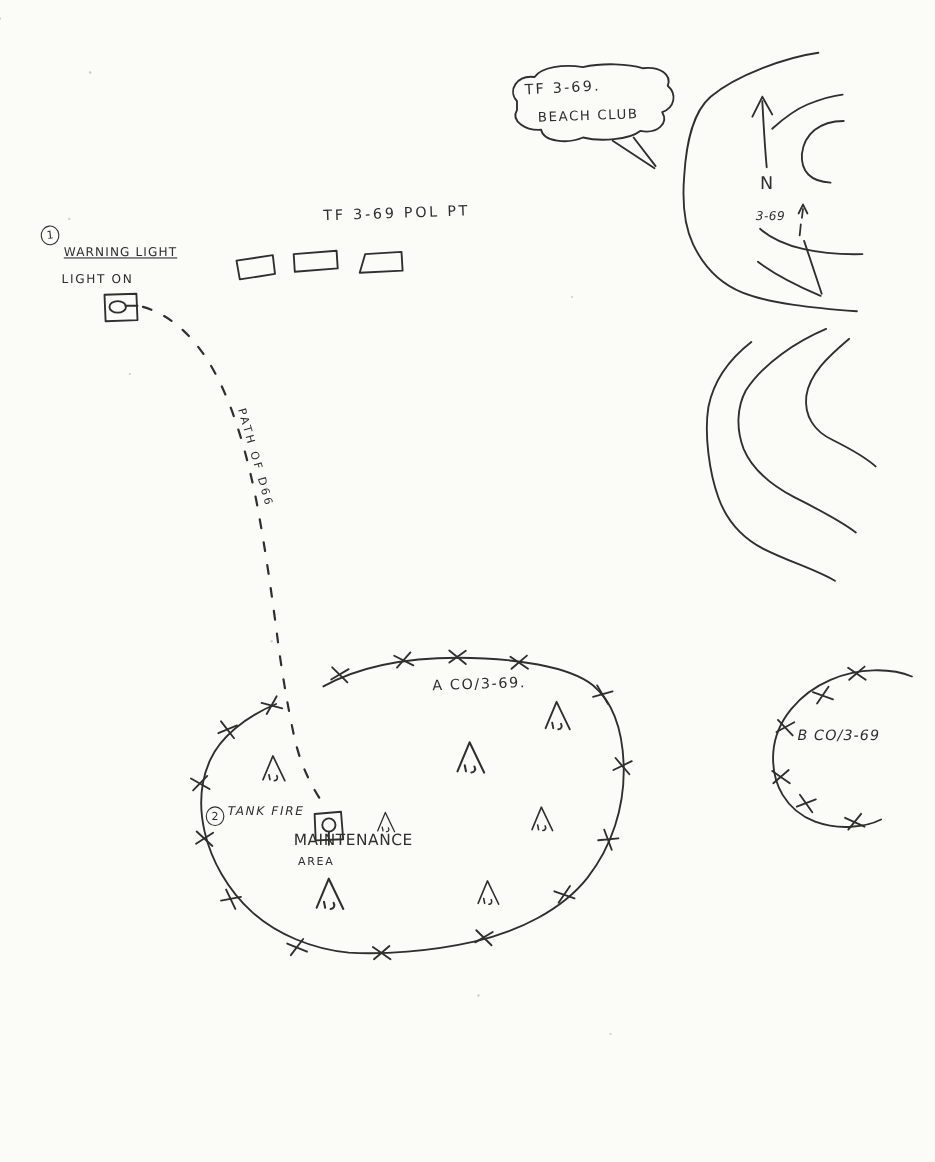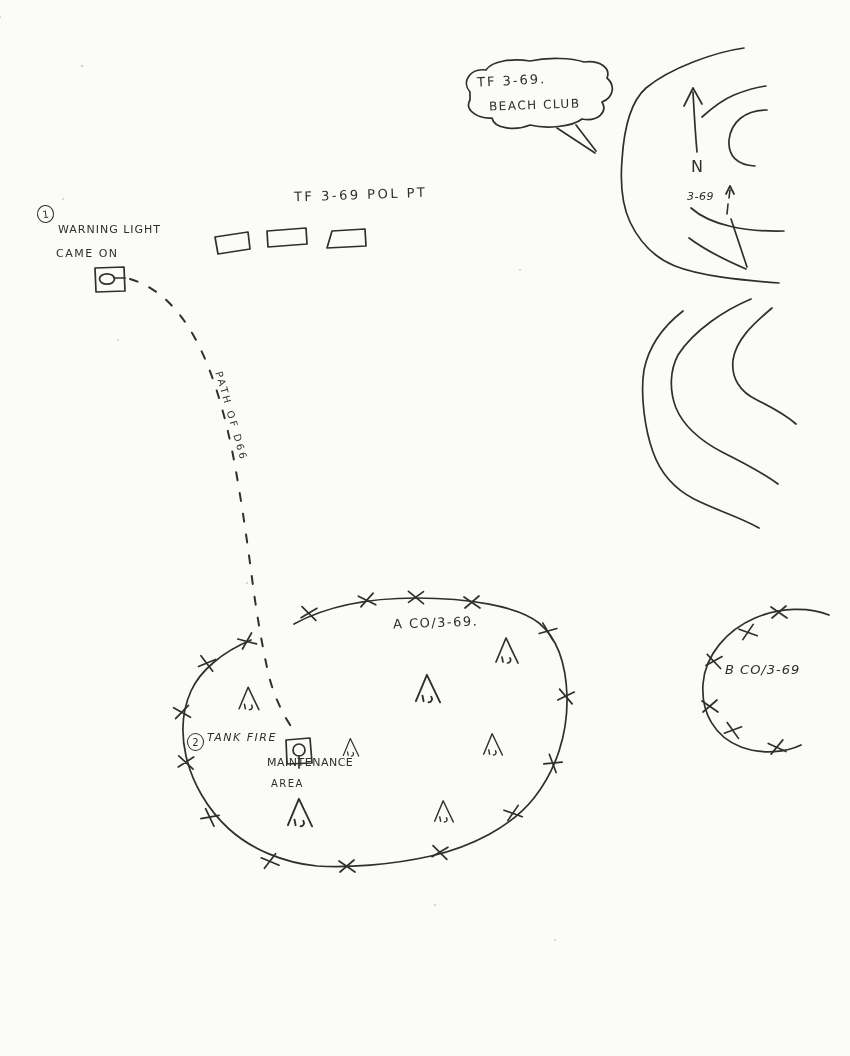--- a/index.html
+++ b/index.html
@@ -144,37 +144,37 @@
   <div class="lbl" style="left:477px;top:74px;font-size:13px;letter-spacing:2px;transform:rotate(-3deg);">TF 3-69.</div>
 
   <div class="lbl" style="left:489px;top:99px;font-size:12px;letter-spacing:1.5px;transform:rotate(-2deg);">BEACH CLUB</div>
 
   <div class="lbl" style="left:294px;top:188px;font-size:13px;letter-spacing:2.5px;transform:rotate(-2deg);">TF 3-69 POL PT</div>
 
   <div class="circled" style="left:37px;top:205px;transform:rotate(-6deg);">
     <span>1</span>
   </div>
 
-  <div class="lbl" style="left:58px;top:224px;font-size:11px;letter-spacing:1px;">WARNING LIGHT</div>
+  <div class="lbl" style="left:58px;top:224px;font-size:11px;letter-spacing:1px;text-decoration:underline;">WARNING LIGHT</div>
 
-  <div class="lbl" style="left:56px;top:248px;font-size:11px;letter-spacing:1.5px;">CAME ON</div>
+  <div class="lbl" style="left:56px;top:248px;font-size:11px;letter-spacing:1.5px;">LIGHT ON</div>
 
   <div class="lbl" style="left:224px;top:370px;font-size:10px;letter-spacing:2.5px;transform:rotate(74deg);transform-origin:0 0;">PATH OF D66</div>
 
   <div class="lbl" style="left:691px;top:158px;font-size:16px;">N</div>
 
   <div class="lbl" style="left:687px;top:191px;font-size:11px;letter-spacing:0.5px;font-style:italic;">3-69</div>
 
   <div class="lbl" style="left:393px;top:616px;font-size:13px;letter-spacing:1.5px;transform:rotate(-2deg);">A CO/3-69.</div>
 
   <div class="lbl" style="left:725px;top:663px;font-size:13px;letter-spacing:1px;font-style:italic;">B CO/3-69</div>
 
   <div class="circled" style="left:187px;top:733px;">
     <span>2</span>
   </div>
 
   <div class="lbl" style="left:207px;top:732px;font-size:11px;letter-spacing:1.5px;font-style:italic;">TANK FIRE</div>
 
-  <div class="lbl" style="left:267px;top:757px;font-size:11px;letter-spacing:0.5px;text-align:center;">MAINTENANCE</div>
+  <div class="lbl" style="left:267px;top:757px;font-size:14px;letter-spacing:0.5px;text-align:center;">MAINTENANCE</div>
 
   <div class="lbl" style="left:271px;top:778px;font-size:10px;letter-spacing:1.5px;">AREA</div>
 
 </div>
 
 </body></html>

